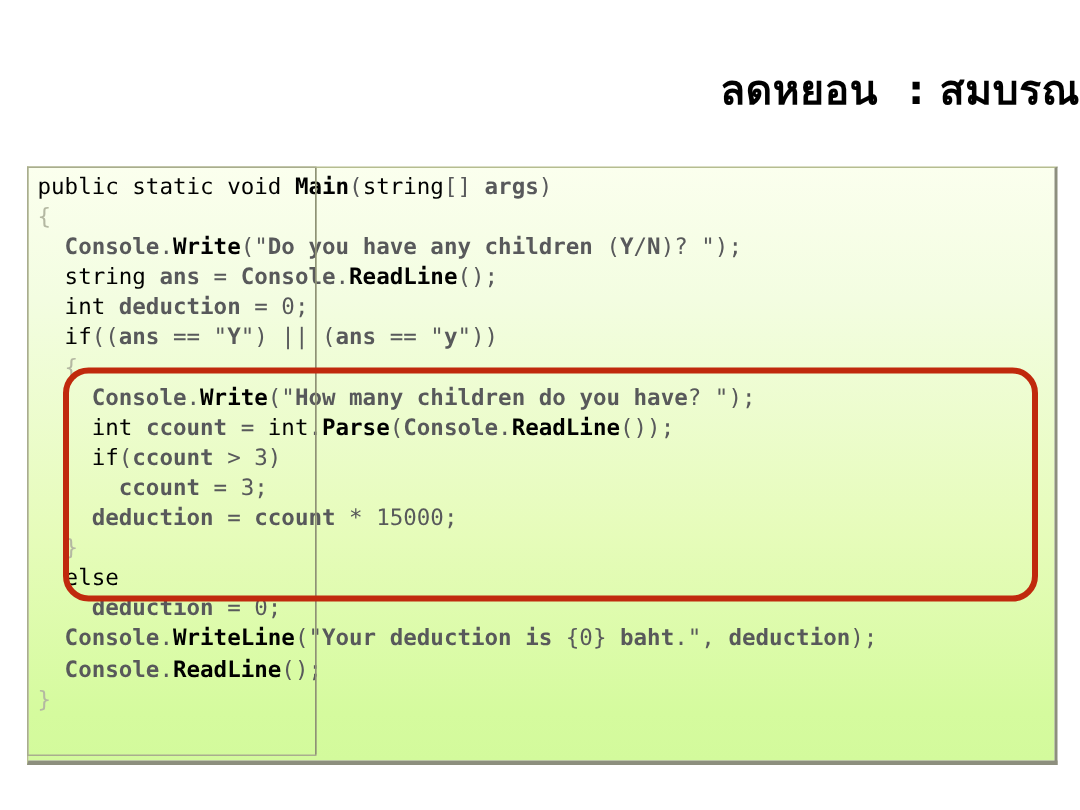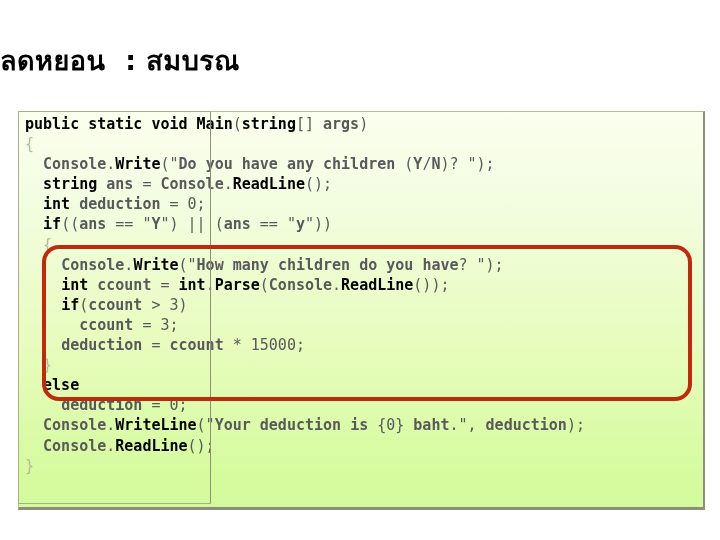--- a/index.html
+++ b/index.html
@@ -23,21 +23,21 @@
     height: 540px;
     background: #ffffff;
   }
 
   
   #title {
     position: absolute;
     left: 0;
     top: 44px;
     width: 720px;
-    text-align: left;
+    text-align: right;
     font-family: "DejaVu Sans", "Liberation Sans", sans-serif;
     font-size: 27px;
     font-weight: 700;
     color: #000000;
     letter-spacing: 0.5px;
     line-height: 34px;
     white-space: pre;
   }
 
   
@@ -73,21 +73,21 @@
     left: 25px;
     top: 114px;
     width: 680px;
     font-family: "DejaVu Sans Mono", "Liberation Mono", monospace;
     font-size: 15px;
     line-height: 20.1px;
     color: #58595b;
     white-space: pre;
   }
   #code .ln { display: block; height: 20.1px; }
-  .kw  { color: #000000; font-weight: 700; text-align: right; }
+  .kw  { color: #000000; font-weight: 400; text-align: right; }
   .id  { color: #58595b; font-weight: 700; }
   .mb  { color: #000000; font-weight: 700; }
   .pl  { color: #58595b; }
   .br  { color: #b4b8a2; }
 
   
   #red-box {
     position: absolute;
     left: 42px;
     top: 245px;

